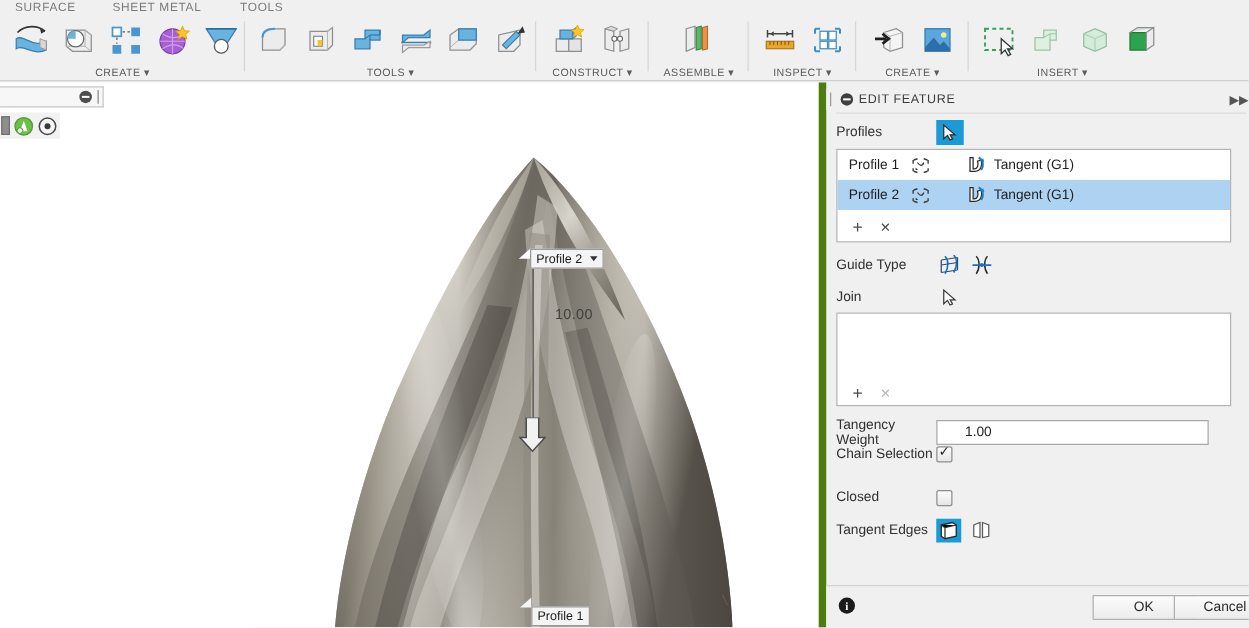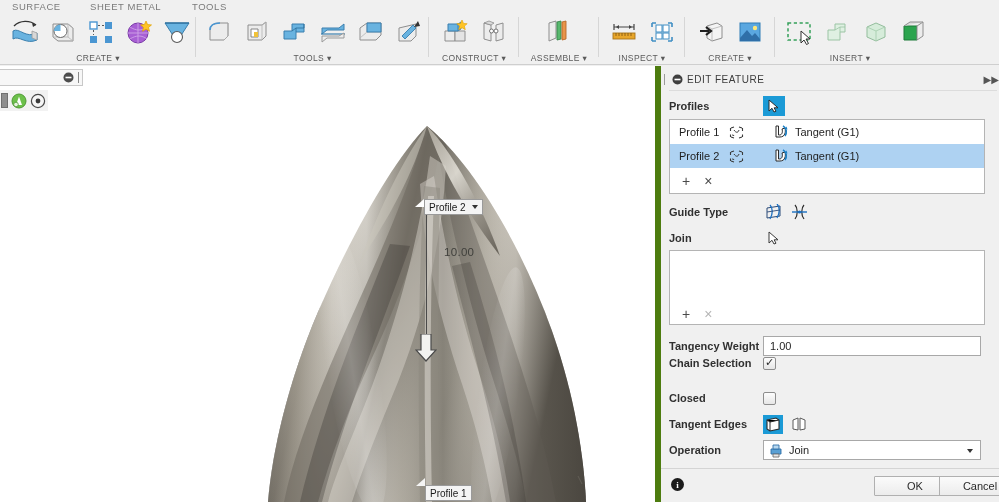--- a/index.html
+++ b/index.html
@@ -112,42 +112,42 @@
     font-size: 10px; color: #3b3b3b; letter-spacing: .5px; margin-left: 4px;
   }
   .dlg-title .expander {
     position: absolute; right: 6px; top: 3px; font-size: 10px; color: #555;
   }
   .dlg-body {
     position: absolute; left: 8px; top: 24px; width: 328px; bottom: 38px;
     background: #f0f0f0; border-top: 1px solid #dcdcdc;
   }
   .row { position: absolute; left: 0; width: 328px; height: 22px; display: flex; align-items: center; }
-  .row .lbl { width: 94px; font-size: 11px; color: #303030; font-weight: bold; }
+  .row .lbl { width: 80px; font-size: 11px; color: #303030; }
 
   .sel-box {
     width: 22px; height: 20px; background: #1b9ad6; display: flex;
     align-items: center; justify-content: center;
   }
 
   .listbox {
     position: absolute; left: 0; width: 316px;
     background: #ffffff; border: 1px solid #b4b4b4;
   }
   .lrow { height: 24px; display: flex; align-items: center; font-size: 11px; color: #1f1f1f; }
   .lrow.sel { background: #aed2f2; }
   .lrow .c1 { width: 58px; padding-left: 9px; }
   .lrow .c2 { width: 46px; display: flex; align-items: center; }
   .lrow .c3 { display: flex; align-items: center; gap: 6px; }
   .lfoot { height: 25px; display: flex; align-items: center; gap: 14px; padding-left: 12px; }
   .lfoot .ic { font-size: 14px; color: #4a4a4a; line-height: 1; }
 
   .textfield {
     height: 20px; background: #ffffff; border: 1px solid #a8a8a8;
-    display: flex; align-items: center; padding-left: 6px;
+    display: flex; align-items: center; padding-left: 22px;
     font-size: 11px; color: #1f1f1f;
   }
   .cbox {
     width: 13px; height: 13px; background: linear-gradient(#fdfdfd,#e6e6e6);
     border: 1px solid #8d8d8d; border-radius: 2px;
     display: flex; align-items: center; justify-content: center;
   }
   .cbox .tick { font-size: 11px; color: #2a2a2a; line-height: 1; margin-top:-1px;}
   .sq-btn {
     width: 20px; height: 19px; display: flex; align-items: center; justify-content: center;
@@ -656,32 +656,20 @@
           </svg>
         </span>
         <span class="sq-btn" style="margin-left:6px">
           <svg width="16" height="15" viewBox="0 0 16 15">
             <path d="M2 3 L7 1 L7 13 L2 12 Z" fill="#fff" stroke="#5a5a5a" stroke-width="1"></path>
             <path d="M9 1 L14 3 L14 12 L9 13 Z" fill="#fff" stroke="#5a5a5a" stroke-width="1"></path>
           </svg>
         </span>
       </div>
 
-      <div class="row" style="top:348px">
-        <span class="lbl">Operation</span>
-        <div class="dropdown" style="width:218px">
-          <svg width="16" height="15" viewBox="0 0 16 15" style="margin-right:5px">
-            <path d="M3 6 L13 6 L13 11 L3 11 Z" fill="#5aa0d4" stroke="#2f6fa8" stroke-width=".9"></path>
-            <path d="M5 2 L11 2 L11 6 L5 6 Z" fill="#b8d8ef" stroke="#2f6fa8" stroke-width=".9"></path>
-            <path d="M5 11 L11 11 L11 14 L5 14 Z" fill="#e8e8e8" stroke="#6f6f6f" stroke-width=".9"></path>
-          </svg>
-          <span>Join</span>
-          <span class="dd-caret"></span>
-        </div>
-      </div>
 
     </div>
 
     <div class="dlg-foot">
       <div class="info-dot">i</div>
       <div class="dbtn" style="left:213px">OK</div>
       <div class="dbtn" style="left:278px">Cancel</div>
     </div>
   </div>
 

